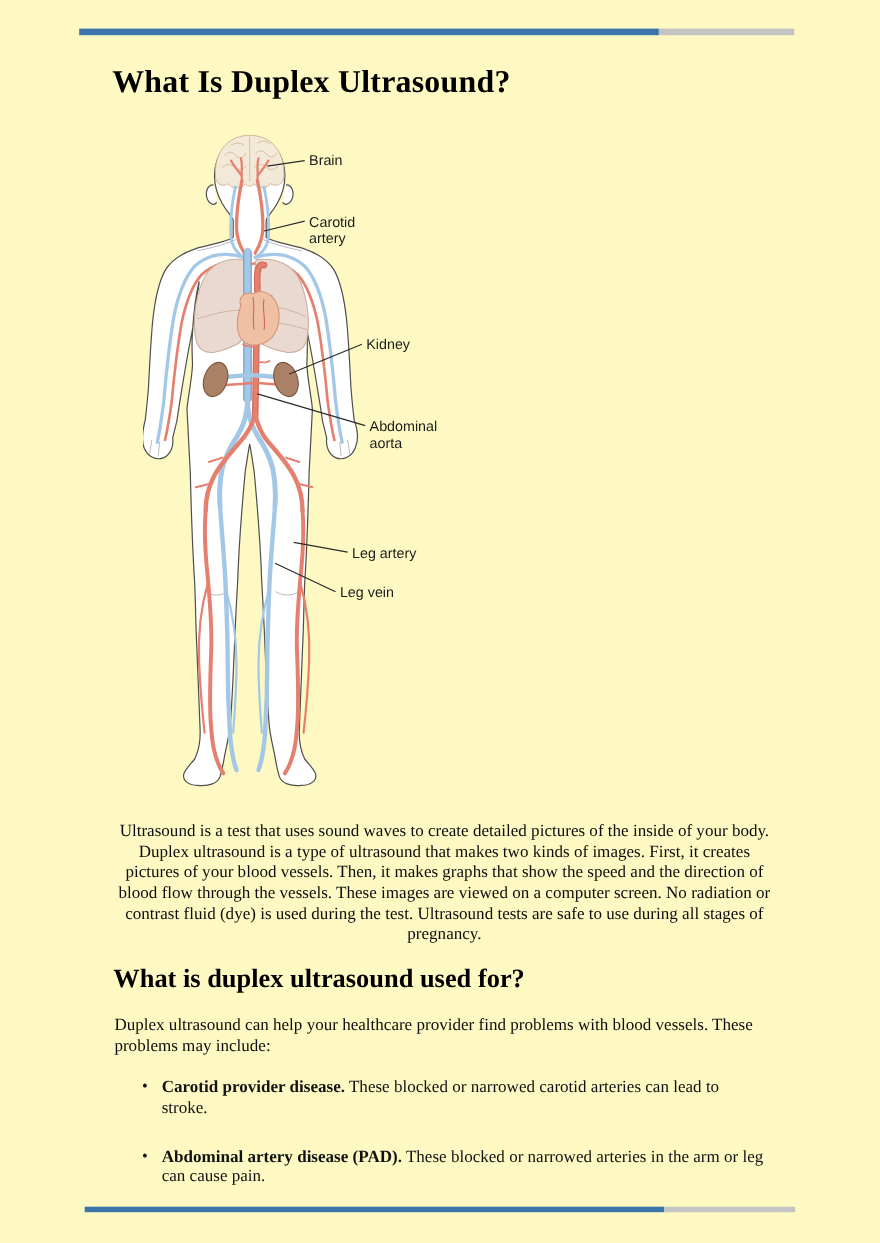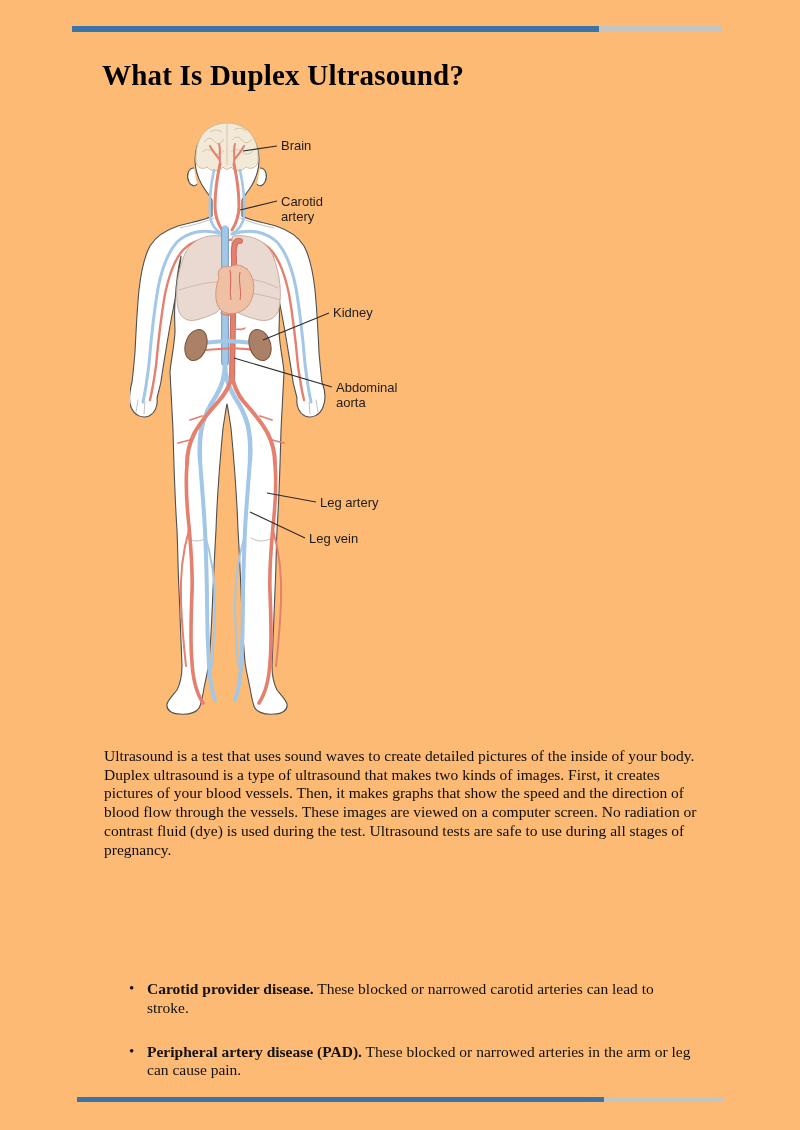--- a/index.html
+++ b/index.html
@@ -1,18 +1,18 @@
 <!DOCTYPE html>
 <html><head>
 <meta charset="utf-8">
 <style>
   * { margin:0; padding:0; box-sizing:border-box; }
   html,body { background:#ffffff; }
   body { width:800px; height:1130px; position:relative; font-family:"Liberation Serif", serif; color:#111; }
-  .page { position:absolute; inset:0; background:#fdba74; overflow:hidden; }
+  .page { position:absolute; inset:0; background:#fef9c3; overflow:hidden; }
 
   
   .topbar { position:absolute; left:72px; top:26px; width:650px; height:6px; display:flex; }
   .topbar .seg-blue { width:527px; height:100%; background:#3b74a9; }
   .topbar .seg-gray { flex:1; height:100%; background:#c4c4c4; }
 
   .title { position:absolute; left:102px; top:59px; font-size:29px; font-weight:bold; color:#000;
            font-family:"Liberation Serif", serif; letter-spacing:.2px; white-space:nowrap; }
 
   .figure { position:absolute; left:130px; top:110px; width:340px; height:640px; }
@@ -21,21 +21,21 @@
   .fig-label { font-family:"Liberation Sans", sans-serif; font-size:13px; fill:#1c1c1c; }
   .leader { stroke:#2b2b2b; stroke-width:1.1; fill:none; }
   .outline { fill:#ffffff; stroke:#4f4f4f; stroke-width:1.1; stroke-linejoin:round; }
   .faint { stroke:#b9b9b9; stroke-width:0.9; fill:none; stroke-linecap:round; }
   .artery { stroke:#e57f6e; fill:none; stroke-linecap:round; }
   .artery-dk { stroke:#cf6c5b; fill:none; stroke-linecap:round; }
   .vein { stroke:#a3c7e6; fill:none; stroke-linecap:round; }
   .vein-dk { stroke:#7fa6ca; fill:none; stroke-linecap:round; }
 
   .bodytext { font-size:15.5px; line-height:18.7px; color:#0d0d0d; }
-  .intro { position:absolute; left:104px; top:747px; width:600px; }
+  .intro { position:absolute; left:104px; top:747px; width:600px;text-align:center; }
   .h2 { position:absolute; left:103px; top:877px; font-size:24px; font-weight:bold; color:#000; white-space:nowrap; }
   .section-intro { position:absolute; left:104px; top:923px; width:600px; }
 
   .problems { position:absolute; left:128px; top:980px; width:566px; list-style:none; }
   .problems li { position:relative; padding-left:19px; font-size:15.5px; line-height:18.8px; }
   .problems li + li { margin-top:25px; }
   .problems li .bullet { position:absolute; left:1px; top:-1px; font-size:15px; }
 
   
   .footbar { position:absolute; left:77px; top:1097px; width:646px; height:5px; display:flex; }
@@ -209,28 +209,30 @@
       <text class="fig-label" x="203" y="207">Kidney</text>
       <text class="fig-label" x="206" y="282">Abdominal</text>
       <text class="fig-label" x="206" y="297">aorta</text>
       <text class="fig-label" x="190" y="397">Leg artery</text>
       <text class="fig-label" x="179" y="433">Leg vein</text>
     </svg>
   </div>
 
   <p class="bodytext intro">Ultrasound is a test that uses sound waves to create detailed pictures of the inside of your body. Duplex ultrasound is a type of ultrasound that makes two kinds of images. First, it creates pictures of your blood vessels. Then, it makes graphs that show the speed and the direction of blood flow through the vessels. These images are viewed on a computer screen. No radiation or contrast fluid (dye) is used during the test. Ultrasound tests are safe to use during all stages of pregnancy.</p>
 
-
+  <h2 class="h2">What is duplex ultrasound used for?</h2>
+
+  <p class="bodytext section-intro">Duplex ultrasound can help your healthcare provider find problems with blood vessels. These problems may include:</p>
 
   <ul class="problems">
     <li>
       <span class="bullet">•</span><strong>Carotid provider disease.</strong><span> These blocked or narrowed carotid arteries can lead to stroke.</span>
     </li>
     <li>
-      <span class="bullet">•</span><strong>Peripheral artery disease (PAD).</strong><span> These blocked or narrowed arteries in the arm or leg can cause pain.</span>
+      <span class="bullet">•</span><strong>Abdominal artery disease (PAD).</strong><span> These blocked or narrowed arteries in the arm or leg can cause pain.</span>
     </li>
   </ul>
 
   <div class="footbar">
     <div class="seg-blue"></div>
     <div class="seg-gray"></div>
   </div>
 
 </div>
 

